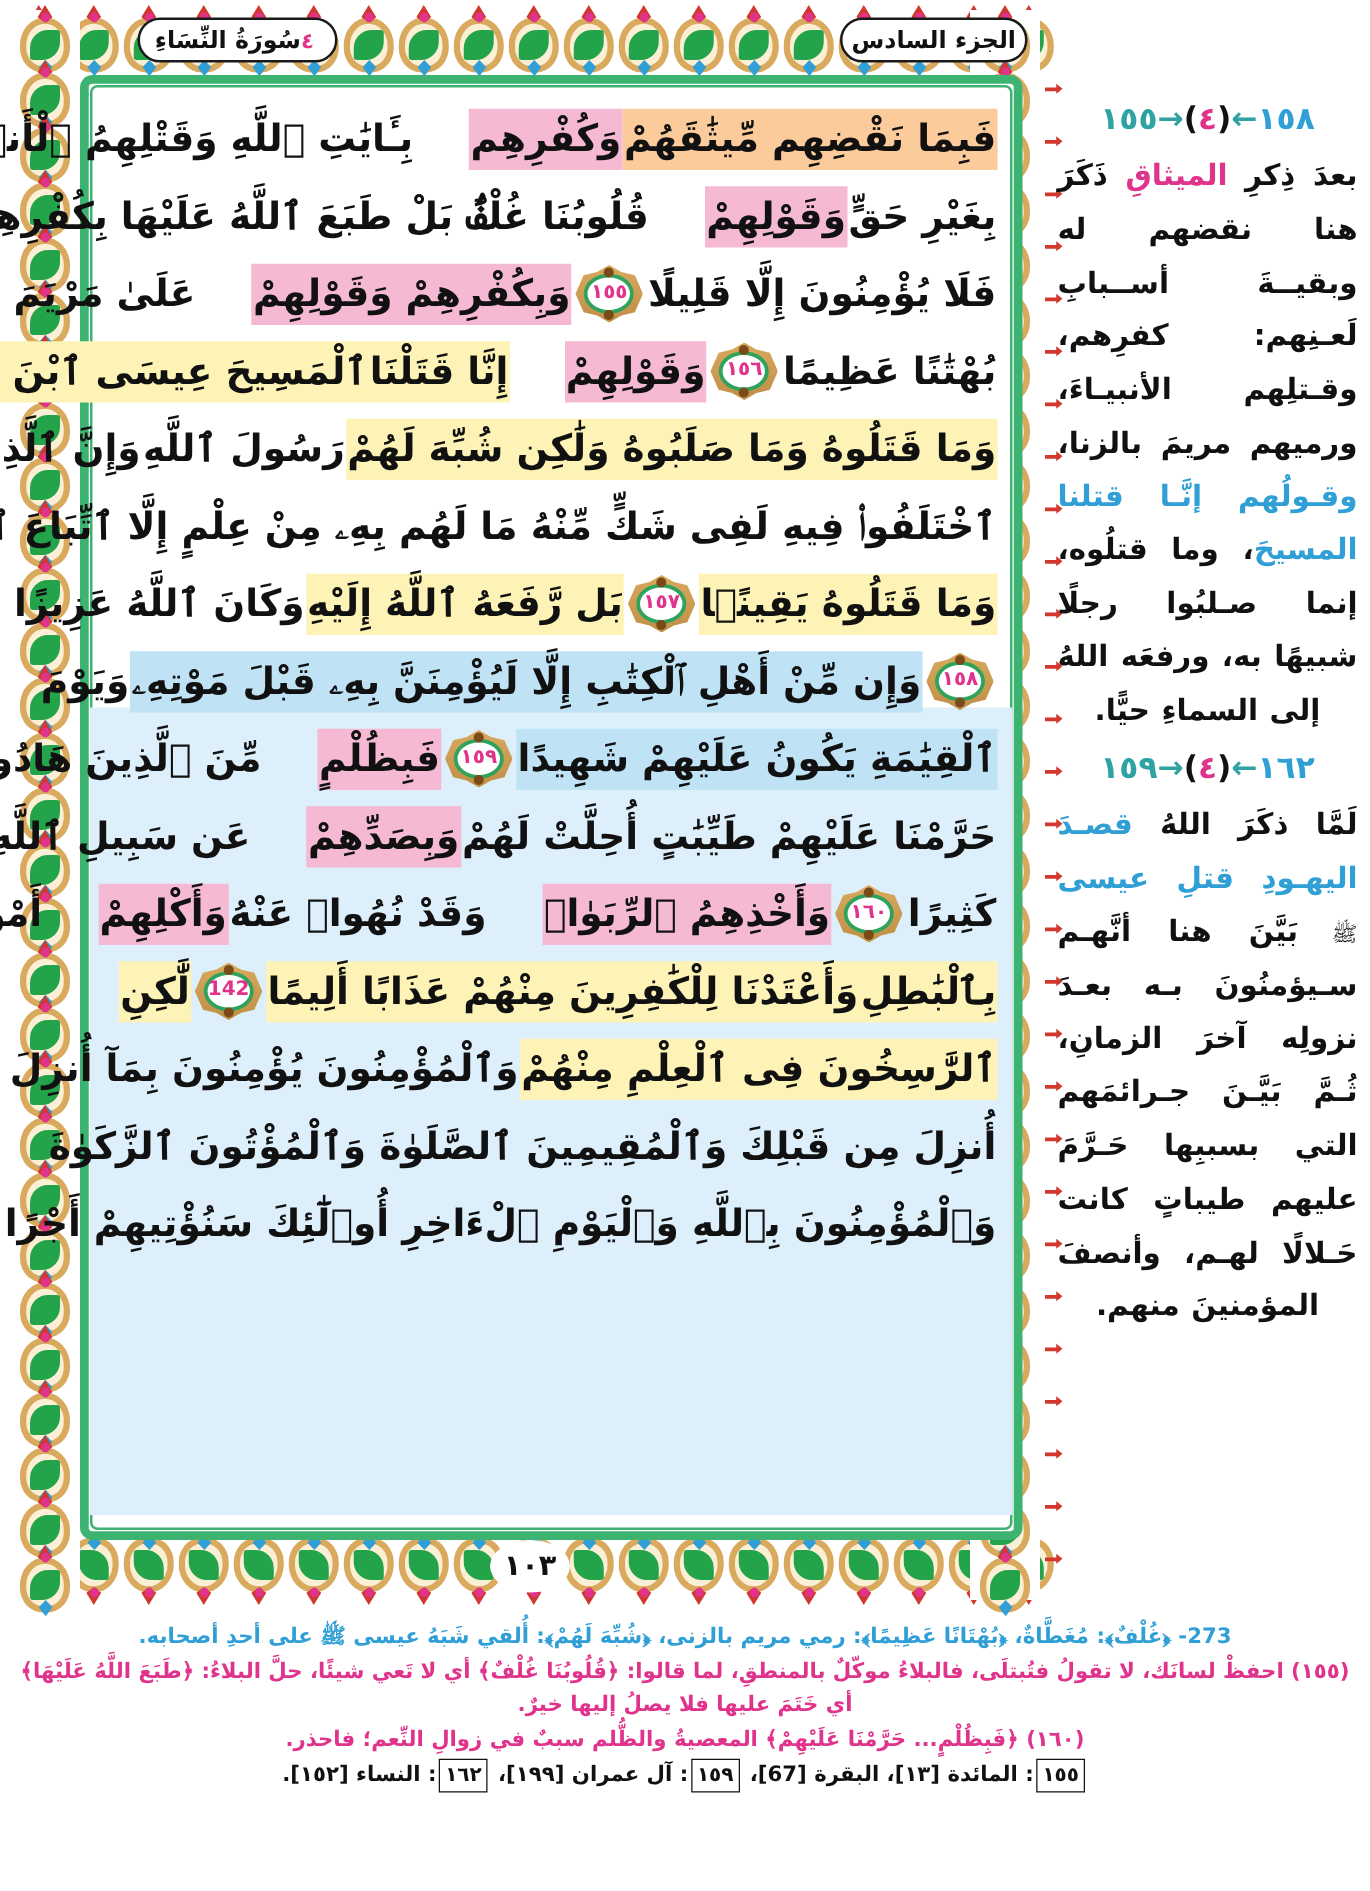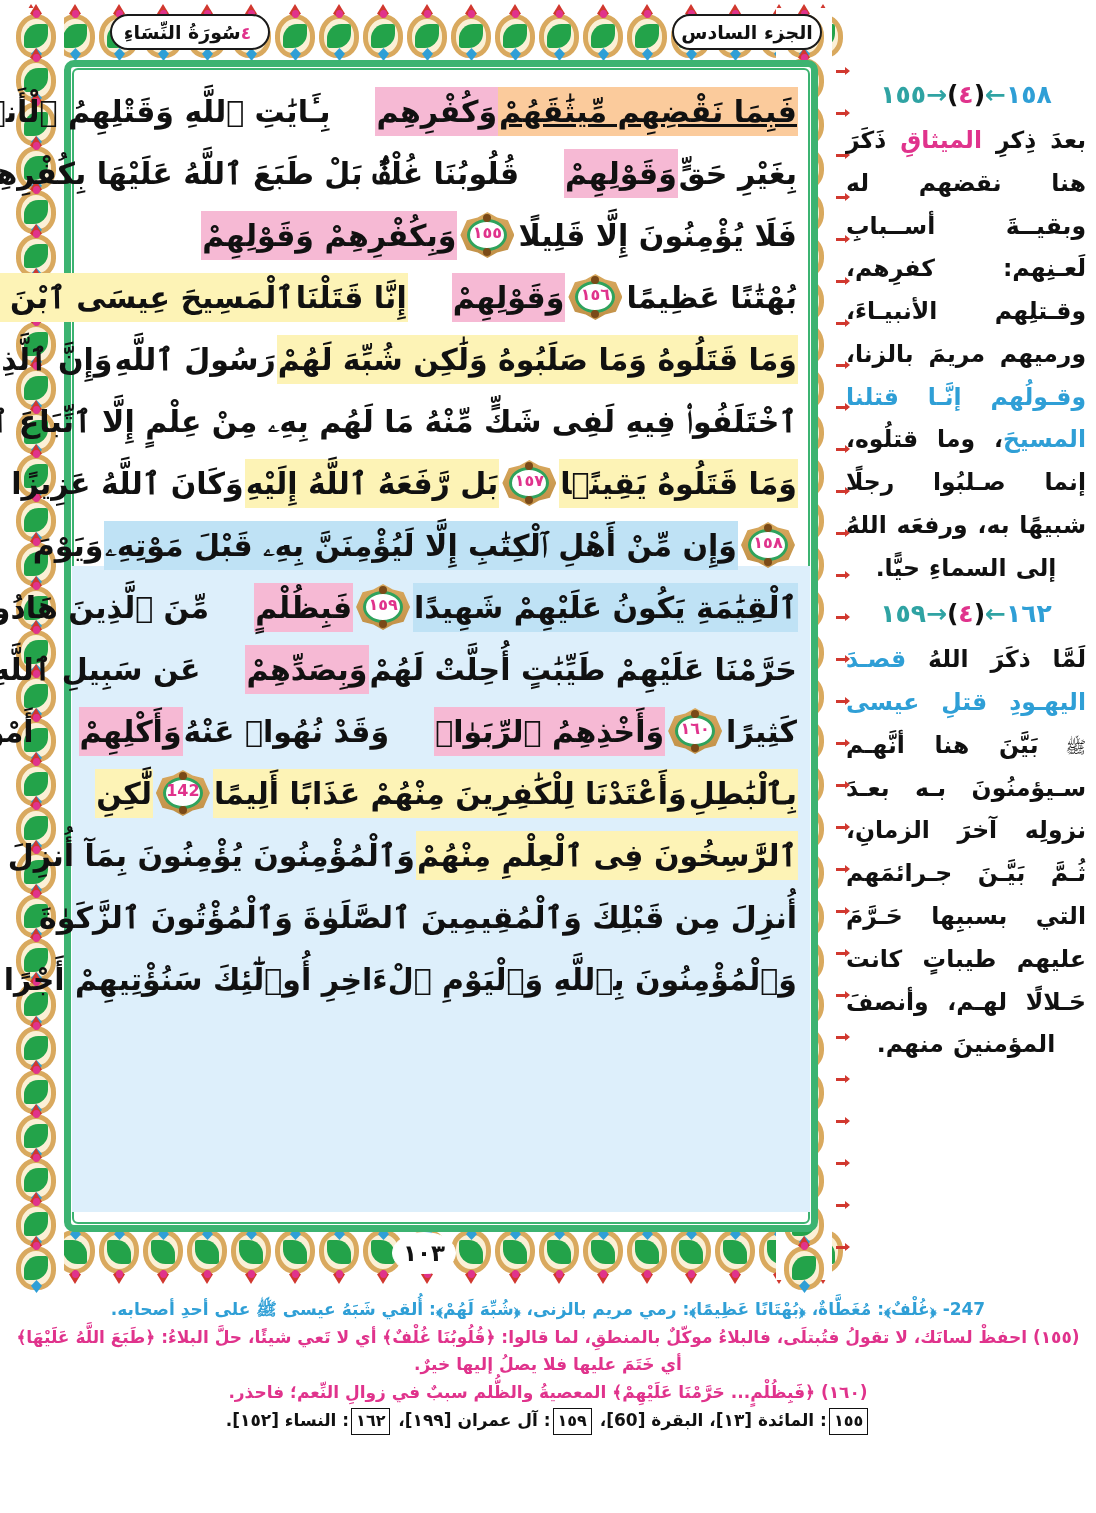--- a/index.html
+++ b/index.html
@@ -152,21 +152,21 @@
     font-family: "DejaVu Sans", "Liberation Serif", serif;
     font-size: 30px;
     font-weight: 600;
     color: #111111;
     line-height: 1.5;
     letter-spacing: -0.5px;
     direction: rtl;
     display: inline-block;
     padding: 2px 1px;
   }
-  .hl-orange { background: #fbcb9c; text-decoration: underline; }
+  .hl-orange { background: #fbcb9c; }
   .hl-pink   { background: #f6b9d4; margin-left: 44px; }
   .hl-yellow { background: #fdf3b6; }
   .hl-blue   { background: #bfe2f5; }
   .hl-none   { background: transparent; }
 
   .blueblock {
     position: absolute;
     background: #ddeffb;
     z-index: 0;
   }
@@ -1022,20 +1022,21 @@
       <div class="qline" style="position: relative; z-index: 2;">
         <span class="qtext hl-none">فَلَا يُؤْمِنُونَ إِلَّا قَلِيلًا</span>
         <span class="ayah-mark">
           <span class="outer"></span>
           <span class="ring"></span>
           <span class="dot-t"></span>
           <span class="dot-b"></span>
           <span class="num">١٥٥</span>
         </span>
         <span class="qtext hl-pink"> وَبِكُفْرِهِمْ وَقَوْلِهِمْ</span>
+        <span class="qtext hl-none"> عَلَىٰ مَرْيَمَ</span>
       </div>
       <div class="qline" style="position: relative; z-index: 2;">
         <span class="qtext hl-none">بُهْتَٰنًا عَظِيمًا</span>
         <span class="ayah-mark">
           <span class="outer"></span>
           <span class="ring"></span>
           <span class="dot-t"></span>
           <span class="dot-b"></span>
           <span class="num">١٥٦</span>
         </span>
@@ -1179,19 +1180,19 @@
         <div class="range-line"><span class="num-end">١٥٨</span><span class="arrow">←</span><span class="paren">(</span><span class="surah-n">٤</span><span class="paren">)</span><span class="arrow">→</span><span class="num-start">١٥٥</span></div>
         <div class="side-text"><span>بعدَ ذِكرِ </span><span class="hi-pink">الميثاقِ</span><span> ذَكَرَ هنا نقضهم له وبقيــةَ أســبابِ لَعـنِهم: كفرِهم، وقـتلِهم الأنبيـاءَ، ورميهم مريمَ بالزنا، </span><span class="hi-blue">وقـولُهم إنَّـا قتلنا المسيحَ</span><span>، وما قتلُوه، إنما صـلبُوا رجلًا شبيهًا به، ورفعَه اللهُ إلى السماءِ حيًّا.</span></div>
       </div>
       <div class="side-block">
         <div class="range-line"><span class="num-end">١٦٢</span><span class="arrow">←</span><span class="paren">(</span><span class="surah-n">٤</span><span class="paren">)</span><span class="arrow">→</span><span class="num-start">١٥٩</span></div>
         <div class="side-text"><span>لَمَّا ذكَرَ اللهُ </span><span class="hi-blue">قصـدَ اليهـودِ قتلِ عيسى</span><span class="pbuh"> ﷺ </span><span>بَيَّنَ هنا أنَّهـم سـيؤمنُونَ بـه بعـدَ نزولِه آخرَ الزمانِ، ثُـمَّ بَيَّـنَ جـرائمَهم التي بسببِها حَـرَّمَ عليهم طيباتٍ كانت حَـلالًا لهـم، وأنصفَ المؤمنينَ منهم.</span></div>
       </div>
     </div>
 
   <div class="footnotes" id="footnotes">
-      <div class="fn-line fn-blue">247- ﴿غُلْفٌ﴾: مُغَطَّاةٌ، ﴿بُهْتَانًا عَظِيمًا﴾: رمي مريم بالزنى، ﴿شُبِّهَ لَهُمْ﴾: أُلقي شَبَهُ عيسى ﷺ على أحدِ أصحابه.</div>
+      <div class="fn-line fn-blue">273- ﴿غُلْفٌ﴾: مُغَطَّاةٌ، ﴿بُهْتَانًا عَظِيمًا﴾: رمي مريم بالزنى، ﴿شُبِّهَ لَهُمْ﴾: أُلقي شَبَهُ عيسى ﷺ على أحدِ أصحابه.</div>
       <div class="fn-line fn-pink">(١٥٥) احفظْ لسانَك، لا تقولُ فتُبتلَى، فالبلاءُ موكّلٌ بالمنطقِ، لما قالوا: ﴿قُلُوبُنَا غُلْفٌ﴾ أي لا تَعي شيئًا، حلَّ البلاءُ: ﴿طَبَعَ اللَّهُ عَلَيْهَا﴾ أي خَتَمَ عليها فلا يصلُ إليها خيرٌ.</div>
       <div class="fn-line fn-pink">(١٦٠) ﴿فَبِظُلْمٍ... حَرَّمْنَا عَلَيْهِمْ﴾ المعصيةُ والظُّلم سببٌ في زوالِ النِّعم؛ فاحذر.</div>
-      <div class="fn-line fn-cross"><span class="boxnum">١٥٥</span><span>: المائدة [١٣]، البقرة [60]، </span><span class="boxnum">١٥٩</span><span>: آل عمران [١٩٩]، </span><span class="boxnum">١٦٢</span><span>: النساء [١٥٢]. </span></div>
+      <div class="fn-line fn-cross"><span class="boxnum">١٥٥</span><span>: المائدة [١٣]، البقرة [67]، </span><span class="boxnum">١٥٩</span><span>: آل عمران [١٩٩]، </span><span class="boxnum">١٦٢</span><span>: النساء [١٥٢]. </span></div>
     </div>
 
 </div>
 
 </body></html>

